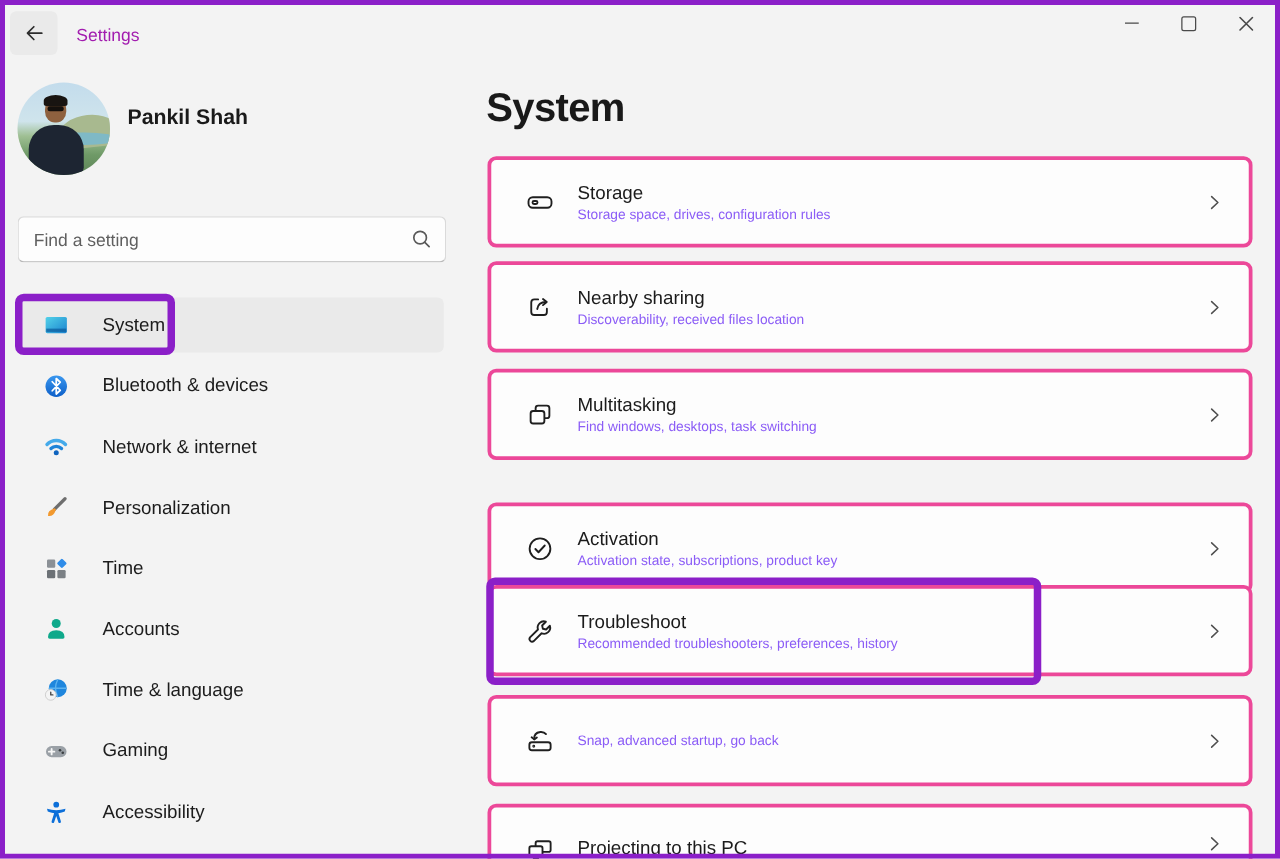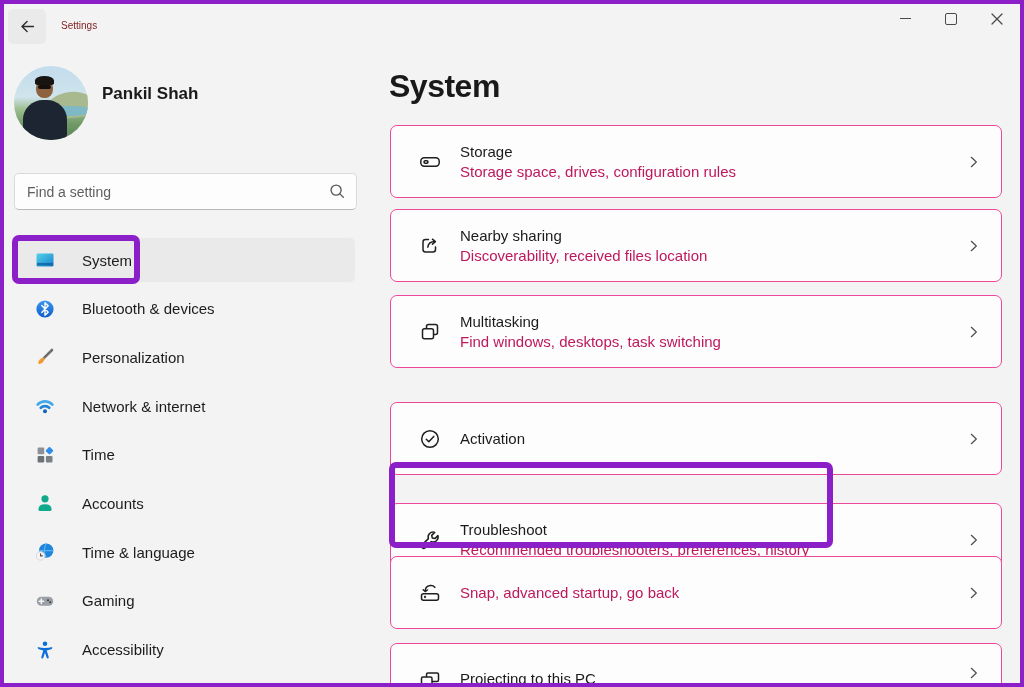--- a/index.html
+++ b/index.html
@@ -9,21 +9,21 @@
     font-family:"Liberation Sans",sans-serif;
     -webkit-font-smoothing:antialiased;
   }
   .abs{position:absolute;}
   
   .shot-frame{inset:0;border:4px solid #8b1fc8;z-index:30;pointer-events:none;}
   .ann-box{border:6px solid #8b1fc8;border-radius:7px;z-index:20;pointer-events:none;background:transparent;}
   
   .back-btn{left:8px;top:9px;width:38px;height:35px;background:#eaeaea;border-radius:5px;
     display:flex;align-items:center;justify-content:center;cursor:pointer;}
-  .app-title{left:61px;top:20px;font-size:10px;color:#7f1d1d;}
+  .app-title{left:61px;top:20px;font-size:14px;color:#a21caf;}
   .win-controls{top:0;right:4px;display:flex;z-index:5;}
   .win-btn{width:46px;height:37px;display:flex;align-items:center;justify-content:center;cursor:pointer;}
   
   .avatar{left:14px;top:66px;width:74px;height:74px;border-radius:50%;overflow:hidden;background:linear-gradient(180deg,#c3dcec 0%,#cfe4ec 42%,#9fbf93 58%,#6f9a67 78%,#5d8457 100%);}
   .avatar .mountain{position:absolute;right:-6px;top:26px;width:46px;height:26px;background:#a8b98f;border-radius:50% 50% 0 0;transform:rotate(-6deg);}
   .avatar .water{position:absolute;left:18px;top:40px;width:60px;height:10px;background:#7fb9c6;border-radius:40%;}
   .avatar .body{position:absolute;left:9px;top:34px;width:44px;height:42px;background:#1d2532;border-radius:46% 46% 8px 8px;}
   .avatar .head{position:absolute;left:22px;top:13px;width:17px;height:19px;background:#8e613f;border-radius:46%;}
   .avatar .hair{position:absolute;left:21px;top:10px;width:19px;height:9px;background:#181411;border-radius:50% 50% 20% 20%;}
   .avatar .shades{position:absolute;left:24px;top:19px;width:13px;height:4px;background:#14100d;border-radius:2px;}
@@ -33,26 +33,26 @@
     padding:0 34px 0 12px;font-size:14px;color:#ef4444;font-family:"Liberation Sans",sans-serif;}
   .search-box input::placeholder{color:#5f5f5f;opacity:1;}
   .search-glyph{position:absolute;right:10px;top:8px;}
   .nav{left:14px;top:238px;width:341px;display:flex;flex-direction:column;gap:4.7px;}
   .nav-item{height:44px;display:flex;align-items:center;border-radius:5px;cursor:pointer;}
   .nav-item.selected{background:#eaeaea;}
   .nav-ico{width:20px;height:20px;margin-left:21px;flex:0 0 20px;display:flex;}
   .nav-label{margin-left:27px;font-size:15px;color:#1c1c1c;white-space:nowrap;}
   
   .page-title{left:389px;top:68px;font-size:32px;font-weight:700;color:#191919;letter-spacing:-0.5px;}
-  .card{left:390px;width:612px;height:73px;background:#fdfdfd;border:1px solid #ec4899;border-radius:7px;
+  .card{left:390px;width:612px;height:73px;background:#fdfdfd;border:3px solid #ec4899;border-radius:7px;
     display:flex;align-items:center;box-sizing:border-box;cursor:pointer;}
   .card-ico{width:24px;height:24px;margin-left:27px;flex:0 0 24px;display:flex;}
   .card-text{margin-left:18px;display:flex;flex-direction:column;gap:3px;}
   .card-title{font-size:15px;color:#1b1b1b;}
-  .card-sub{font-size:15px;color:#be185d;}
+  .card-sub{font-size:11px;color:#8b5cf6;}
   .card-chevron{position:absolute;right:20px;top:50%;transform:translateY(-50%);display:flex;}
 </style>
 </head>
 <body>
 
 <div class="abs back-btn">
   <span style="display:flex;">
     <svg width="17" height="17" viewBox="0 0 20 20">
         <path d="M9.5 4 L3.5 10 L9.5 16 M3.8 10 H17" stroke="#2c2c2c" stroke-width="1.6" fill="none" stroke-linecap="round" stroke-linejoin="round"></path>
       </svg>
@@ -128,36 +128,36 @@
           <circle cx="10" cy="10" r="8.6" fill="url(#gbt)"></circle>
           <path d="M6.8 6.4 L13.2 13.2 L10 16.2 V3.8 L13.2 6.8 L6.8 13.6" stroke="#fff" stroke-width="1.4" fill="none" stroke-linecap="round" stroke-linejoin="round"></path>
         </svg>
     </span>
     <span class="nav-label">Bluetooth &amp; devices</span>
   </div>
 
   <div class="nav-item">
     <span class="nav-ico">
       <svg viewBox="0 0 20 20" width="20" height="20">
-          <path d="M17 3 L8.6 11.4" stroke="#6e6e6e" stroke-width="2.6" stroke-linecap="round"></path>
-          <path d="M8.8 10.6 Q5.6 11.6 4.4 13 Q3 14.6 3.4 16.8 Q5.8 17.2 7.4 15.8 Q8.8 14.6 9.8 11.6 Z" fill="#f2992e"></path>
-        </svg>
-    </span>
-    <span class="nav-label">Personalization</span>
-  </div>
-
-  <div class="nav-item">
-    <span class="nav-ico">
-      <svg viewBox="0 0 20 20" width="20" height="20">
           <path d="M2.6 8.6 A10.2 10.2 0 0 1 17.4 8.6" stroke="#45aaea" stroke-width="2.7" fill="none" stroke-linecap="round"></path>
           <path d="M5.8 11.8 A6 6 0 0 1 14.2 11.8" stroke="#1e83d8" stroke-width="2.7" fill="none" stroke-linecap="round"></path>
           <circle cx="10" cy="15.2" r="2" fill="#0f63be"></circle>
         </svg>
     </span>
     <span class="nav-label">Network &amp; internet</span>
+  </div>
+
+  <div class="nav-item">
+    <span class="nav-ico">
+      <svg viewBox="0 0 20 20" width="20" height="20">
+          <path d="M17 3 L8.6 11.4" stroke="#6e6e6e" stroke-width="2.6" stroke-linecap="round"></path>
+          <path d="M8.8 10.6 Q5.6 11.6 4.4 13 Q3 14.6 3.4 16.8 Q5.8 17.2 7.4 15.8 Q8.8 14.6 9.8 11.6 Z" fill="#f2992e"></path>
+        </svg>
+    </span>
+    <span class="nav-label">Personalization</span>
   </div>
 
   <div class="nav-item">
     <span class="nav-ico">
       <svg viewBox="0 0 20 20" width="20" height="20">
           <rect x="2.6" y="2.6" width="6.6" height="6.6" rx="1" fill="#8b9096"></rect>
           <rect x="2.6" y="10.9" width="6.6" height="6.6" rx="1" fill="#6c7176"></rect>
           <rect x="10.9" y="10.9" width="6.6" height="6.6" rx="1" fill="#7b8085"></rect>
           <rect x="11.6" y="2.8" width="5.8" height="5.8" rx="1" transform="rotate(45 14.5 5.7)" fill="#2f8ce8"></rect>
         </svg>
@@ -269,29 +269,30 @@
 
 <div class="abs card" style="top:402px;">
   <span class="card-ico">
     <svg viewBox="0 0 24 24" width="24" height="24" fill="none" stroke="#1f1f1f" stroke-width="1.5" stroke-linecap="round" stroke-linejoin="round">
         <circle cx="12" cy="12" r="8.3"></circle>
         <path d="M8.3 12.2 l2.5 2.6 L15.8 9.4"></path>
       </svg>
   </span>
   <span class="card-text">
     <span class="card-title">Activation</span>
-  </span>
-  <span class="card-chevron">
-    <svg width="15" height="15" viewBox="0 0 24 24">
-        <path d="M8.5 4.5 l8 7.5 -8 7.5" stroke="#4f4f4f" stroke-width="2" fill="none" stroke-linecap="round" stroke-linejoin="round"></path>
-      </svg>
-  </span>
-</div>
-
-<div class="abs card" style="top:468px;margin-top:35px;">
+    <span class="card-sub">Activation state, subscriptions, product key</span>
+  </span>
+  <span class="card-chevron">
+    <svg width="15" height="15" viewBox="0 0 24 24">
+        <path d="M8.5 4.5 l8 7.5 -8 7.5" stroke="#4f4f4f" stroke-width="2" fill="none" stroke-linecap="round" stroke-linejoin="round"></path>
+      </svg>
+  </span>
+</div>
+
+<div class="abs card" style="top:468px;">
   <span class="card-ico">
     <svg viewBox="0 0 24 24" width="24" height="24" fill="none" stroke="#1f1f1f" stroke-width="1.5" stroke-linecap="round" stroke-linejoin="round">
         <path d="M16.7 4.4 l-3 3 .6 2.6 2.6.6 3-3 a4.9 4.9 0 0 1 -6.6 6 L7 19.9 a2.15 2.15 0 0 1 -3 -3 l6.4 -6.3 a4.9 4.9 0 0 1 6.3 -6.2 Z"></path>
       </svg>
   </span>
   <span class="card-text">
     <span class="card-title">Troubleshoot</span>
     <span class="card-sub">Recommended troubleshooters, preferences, history</span>
   </span>
   <span class="card-chevron">

